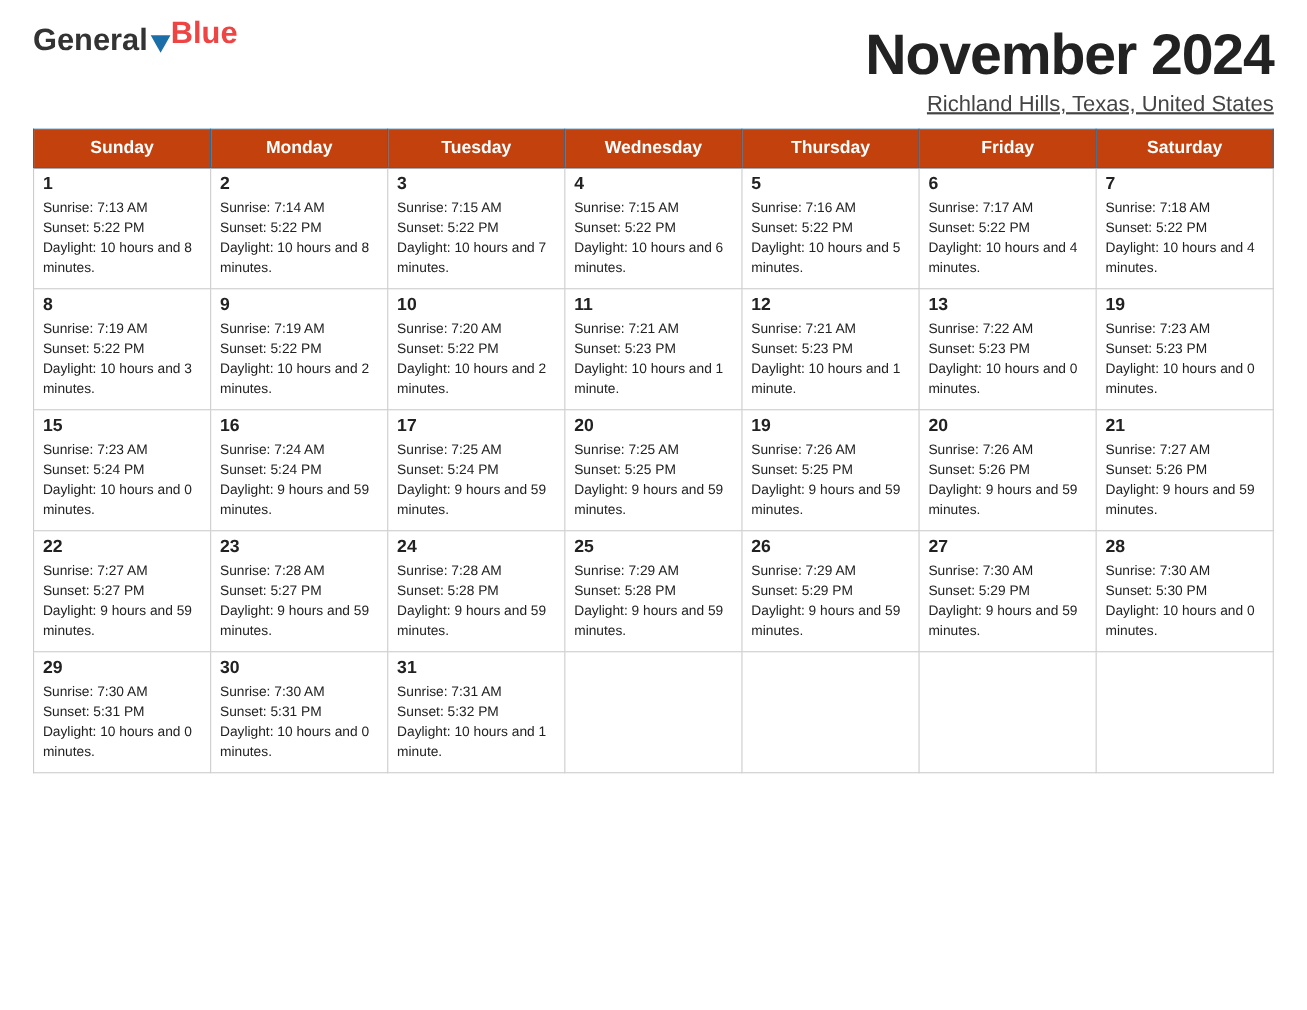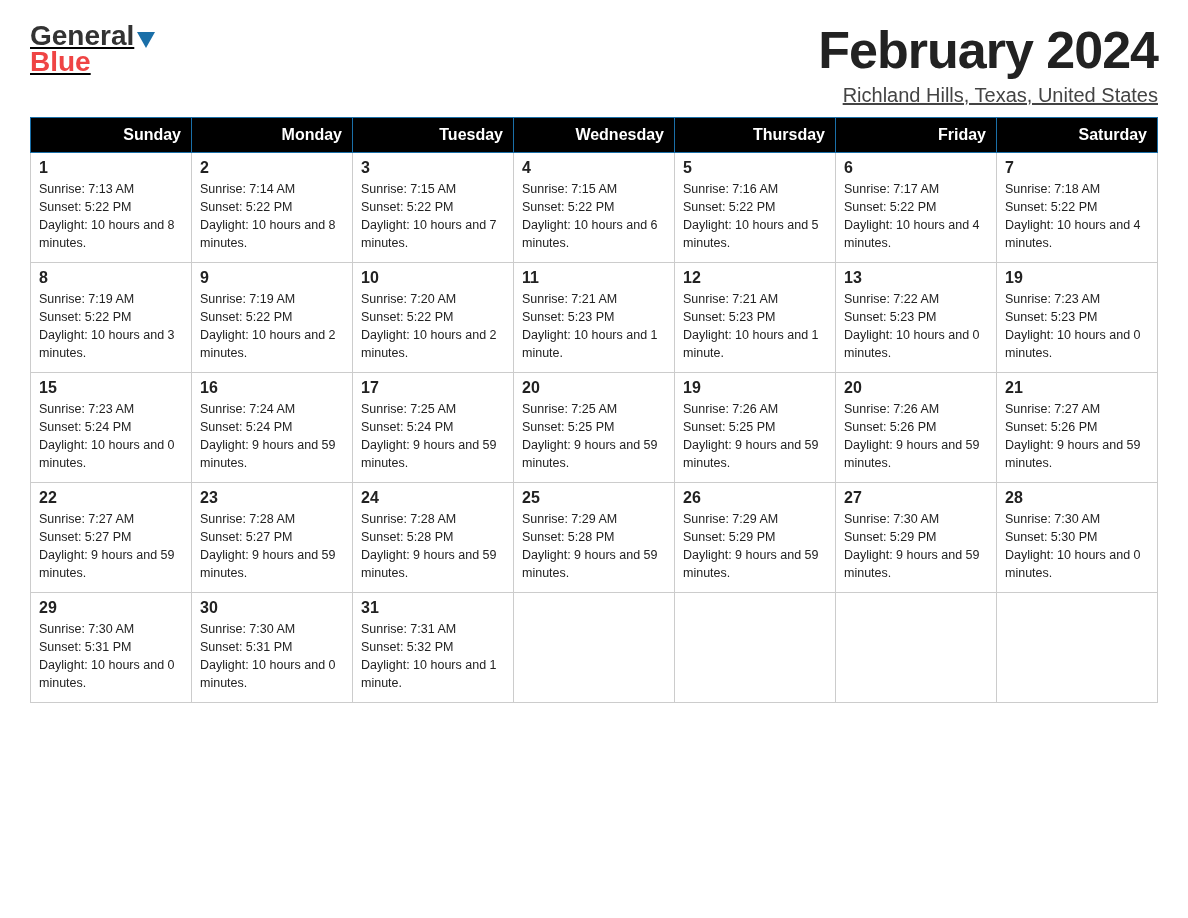--- a/index.html
+++ b/index.html
@@ -30,26 +30,26 @@
       color: #444;
       margin-top: 4px;
       text-decoration: underline;
     }
     table {
       width: 100%;
       border-collapse: collapse;
       margin-top: 10px;
     }
     thead tr th {
-      background: #000000;
+      background: #c2410c;
       color: #fff;
       font-size: 16px;
       font-weight: bold;
       padding: 8px 10px;
-      text-align: right;
+      text-align: center;
       border: 1px solid #1a6fa8;
     }
     tbody tr td {
       border: 1px solid #ccc;
       vertical-align: top;
       padding: 6px 8px;
       font-size: 13px;
       color: #222;
       width: 14.28%;
       min-height: 90px;
@@ -65,22 +65,20 @@
       display: block;
       margin-bottom: 3px;
     }
     .day-info {
       font-size: 12.5px;
       color: #222;
       line-height: 1.45;
     }
     .logo-container {
       display: flex;
-      flex-direction: column;
-      text-decoration: underline;
     }
     .logo-line1 {
       display: flex;
       align-items: center;
       font-size: 28px;
       font-weight: bold;
       color: #333;
     }
     .logo-arrow {
       display: inline-block;
@@ -107,21 +105,21 @@
 
 <div class="header-row">
   <div class="logo-container">
     <div class="logo-line1">
       <span>General</span>
       <span class="logo-arrow"></span>
     </div>
     <div class="logo-line2">Blue</div>
   </div>
   <div class="title-block">
-    <div class="calendar-title">February 2024</div>
+    <div class="calendar-title">November 2024</div>
     <div class="calendar-subtitle">Richland Hills, Texas, United States</div>
   </div>
 </div>
 
 <table>
   <thead>
     <tr>
     <th>Sunday</th>
         <th>Monday</th>
         <th>Tuesday</th>

